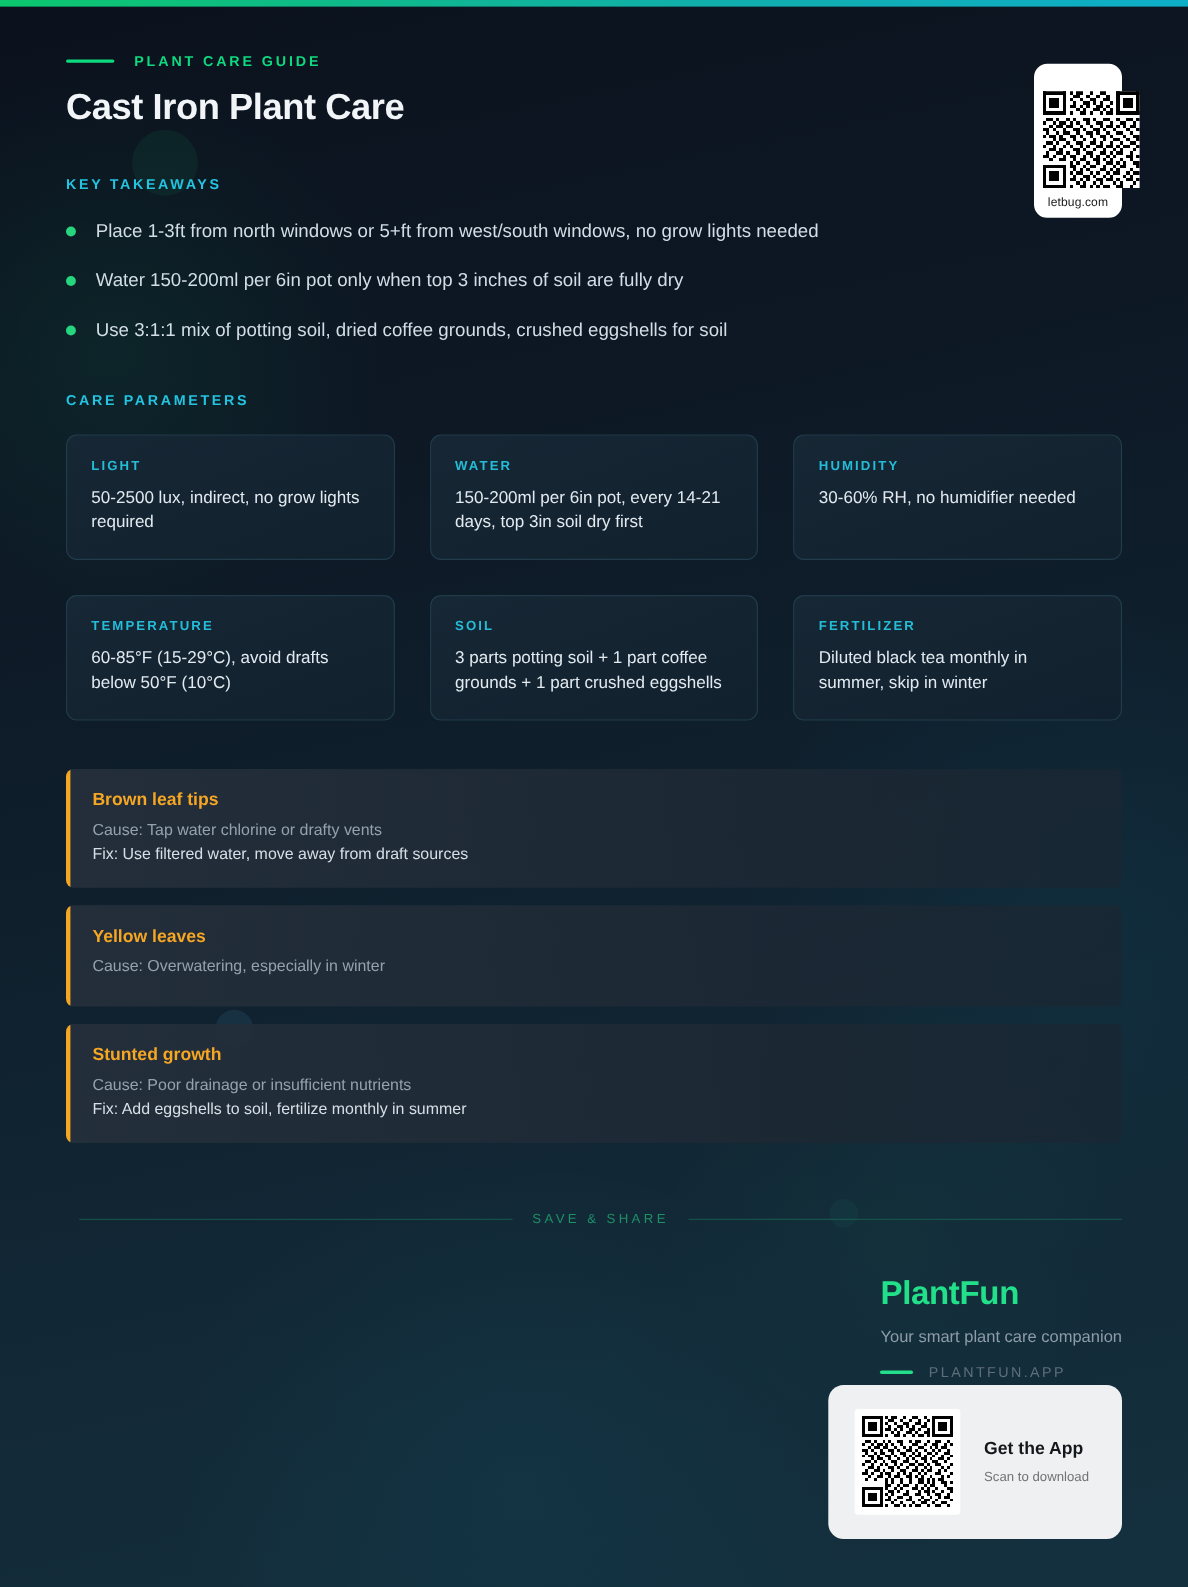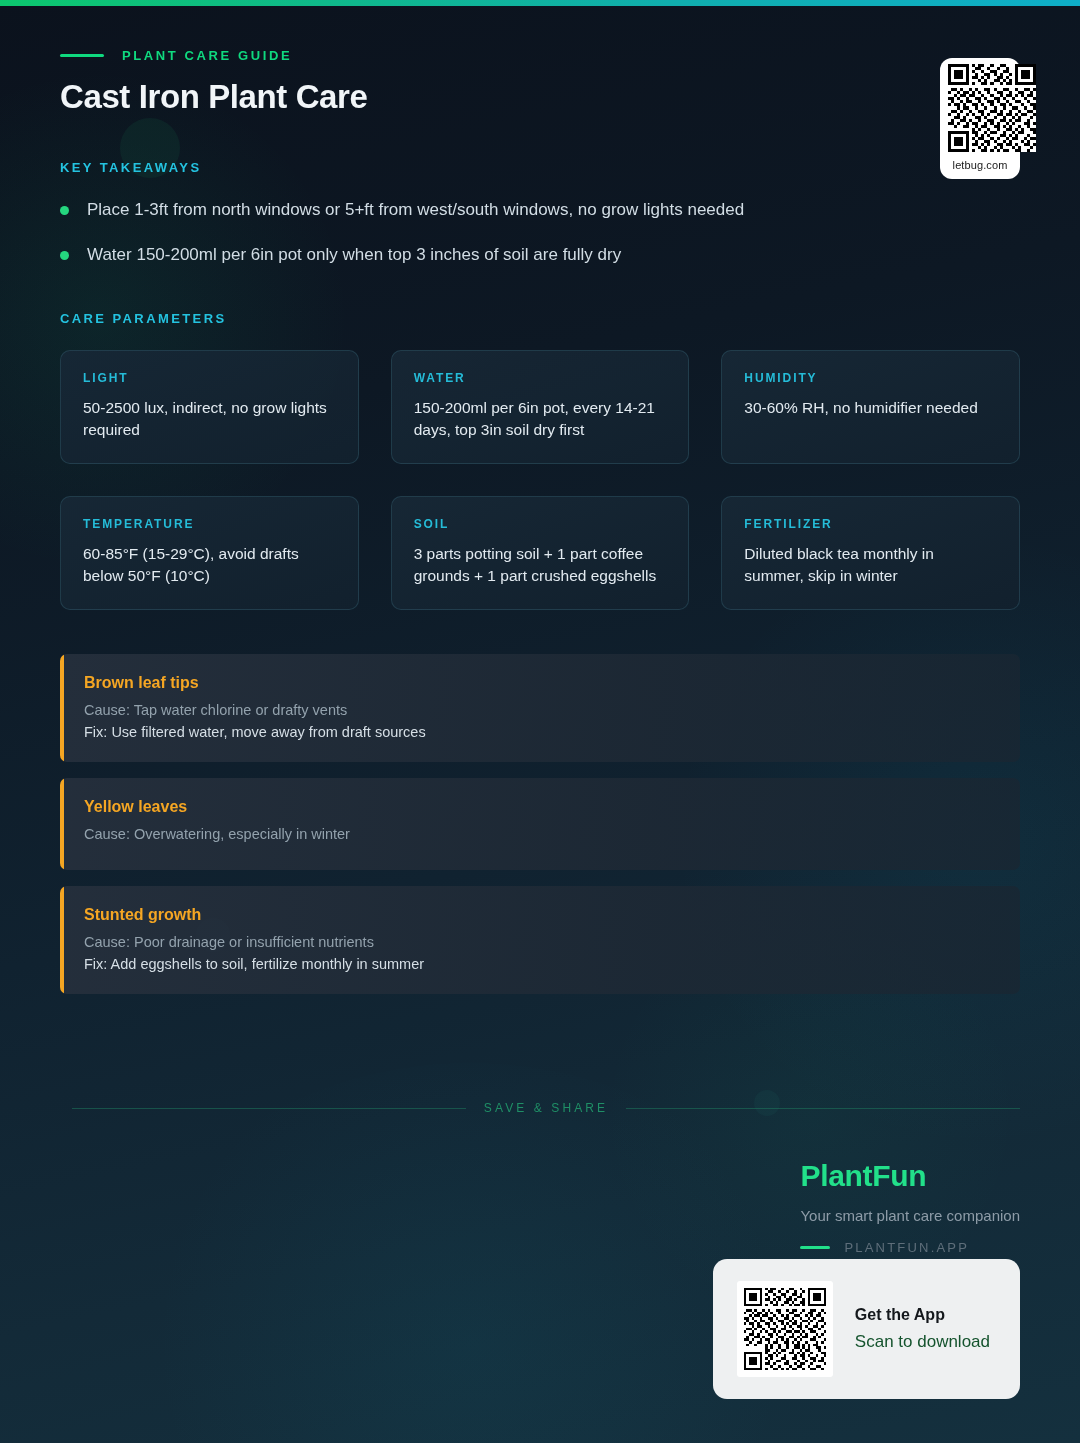--- a/index.html
+++ b/index.html
@@ -114,21 +114,21 @@
   }
 
   
   .header-qr {
     position: absolute;
     top: 58px;
     right: 0;
     width: 80px;
     background: #ffffff;
     border-radius: 12px;
-    padding: 6px 8px 8px 8px;
+    padding: 25px 8px 8px 8px;
     text-align: center;
   }
   .header-qr .qr-img { width: 88px; height: 88px; display: block; margin: 0 auto; }
   .header-qr .qr-caption {
     font-size: 11px;
     color: #1a1a1a;
     margin-top: 7px;
     letter-spacing: 0.1px;
   }
 
@@ -300,22 +300,22 @@
     border-radius: 3px;
   }
   .app-card-text { text-align: left; }
   .app-card-title {
     font-size: 16px;
     font-weight: bold;
     color: #14181c;
     margin-bottom: 8px;
   }
   .app-card-sub {
-    font-size: 17px;
-    color: #14532d;
+    font-size: 12px;
+    color: #737373;
   }
 </style>
 </head>
 <body>
 
 <div class="page">
 
   <div class="top-bar"></div>
 
   <div class="bg-glow-a"></div>
@@ -580,20 +580,24 @@
     <div class="section">
       <div class="section-title cyan">KEY TAKEAWAYS</div>
       <ul class="takeaways">
         <li class="takeaway">
           <span class="takeaway-dot"></span>
           <span class="takeaway-text">Place 1-3ft from north windows or 5+ft from west/south windows, no grow lights needed</span>
         </li>
         <li class="takeaway">
           <span class="takeaway-dot"></span>
           <span class="takeaway-text">Water 150-200ml per 6in pot only when top 3 inches of soil are fully dry</span>
+        </li>
+        <li class="takeaway">
+          <span class="takeaway-dot"></span>
+          <span class="takeaway-text">Use 3:1:1 mix of potting soil, dried coffee grounds, crushed eggshells for soil</span>
         </li>
       </ul>
     </div>
 
     <div class="section">
       <div class="section-title cyan">CARE PARAMETERS</div>
       <div class="param-grid">
         <div class="param-card">
           <div class="param-label">LIGHT</div>
           <div class="param-value">50-2500 lux, indirect, no grow lights required</div>

